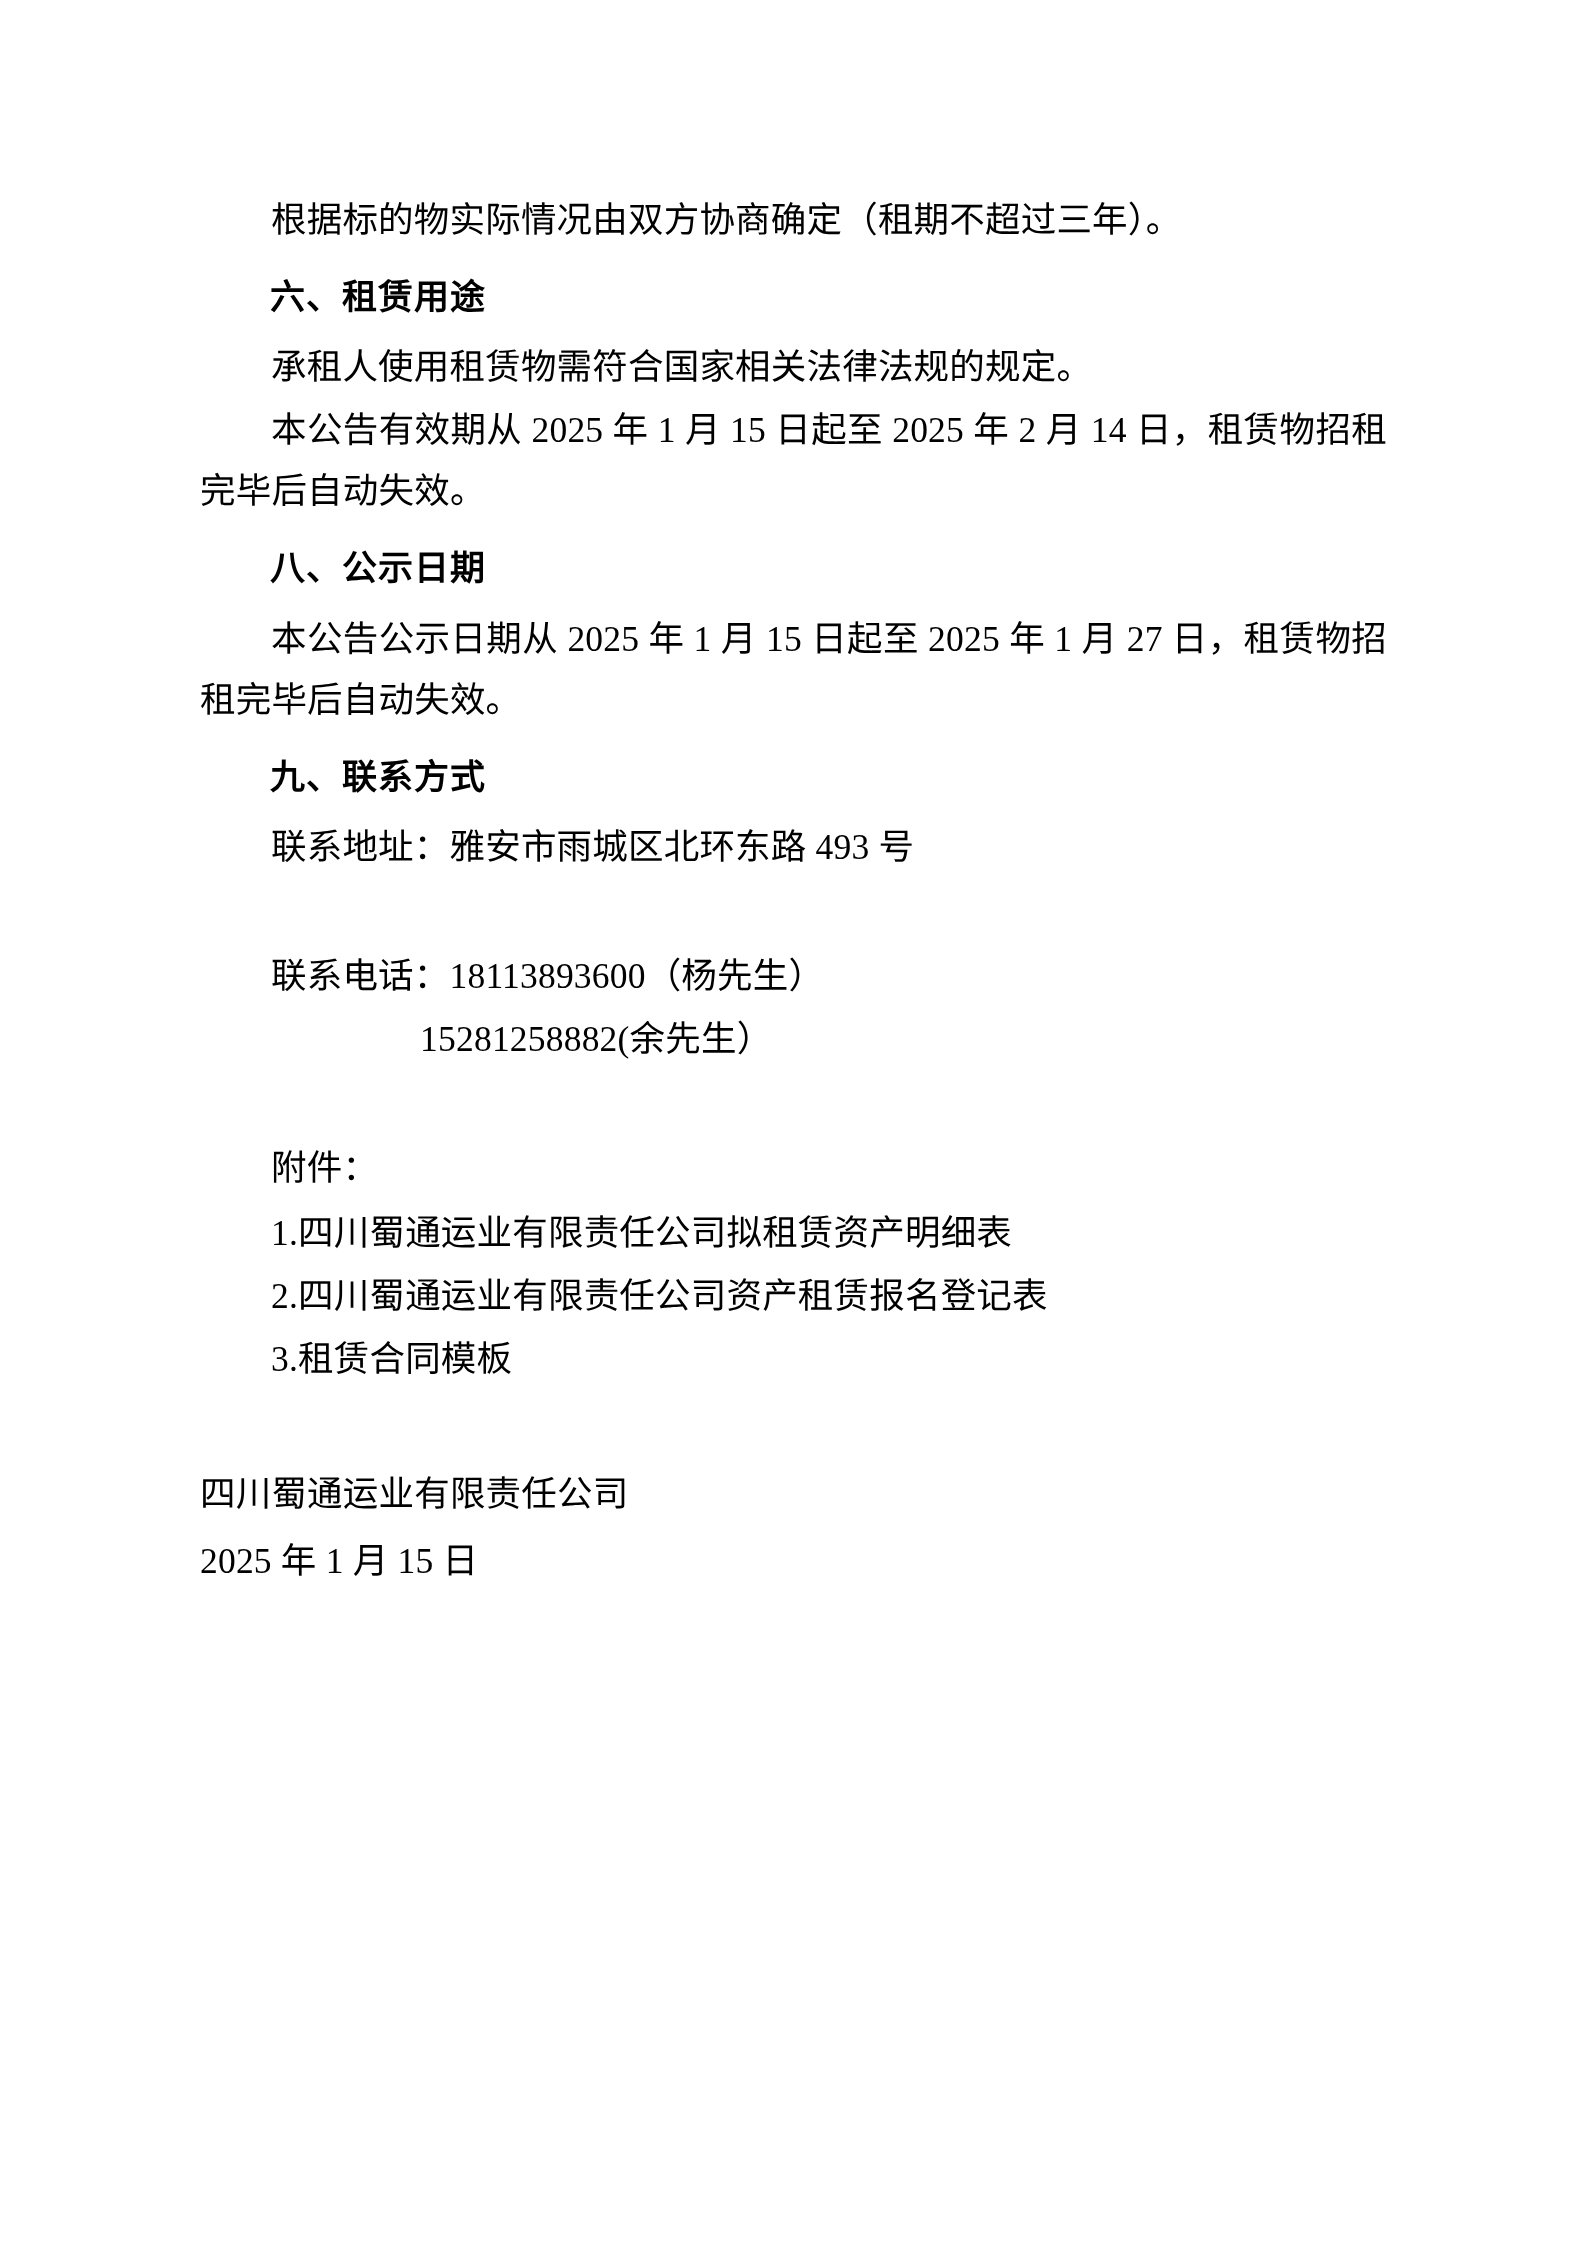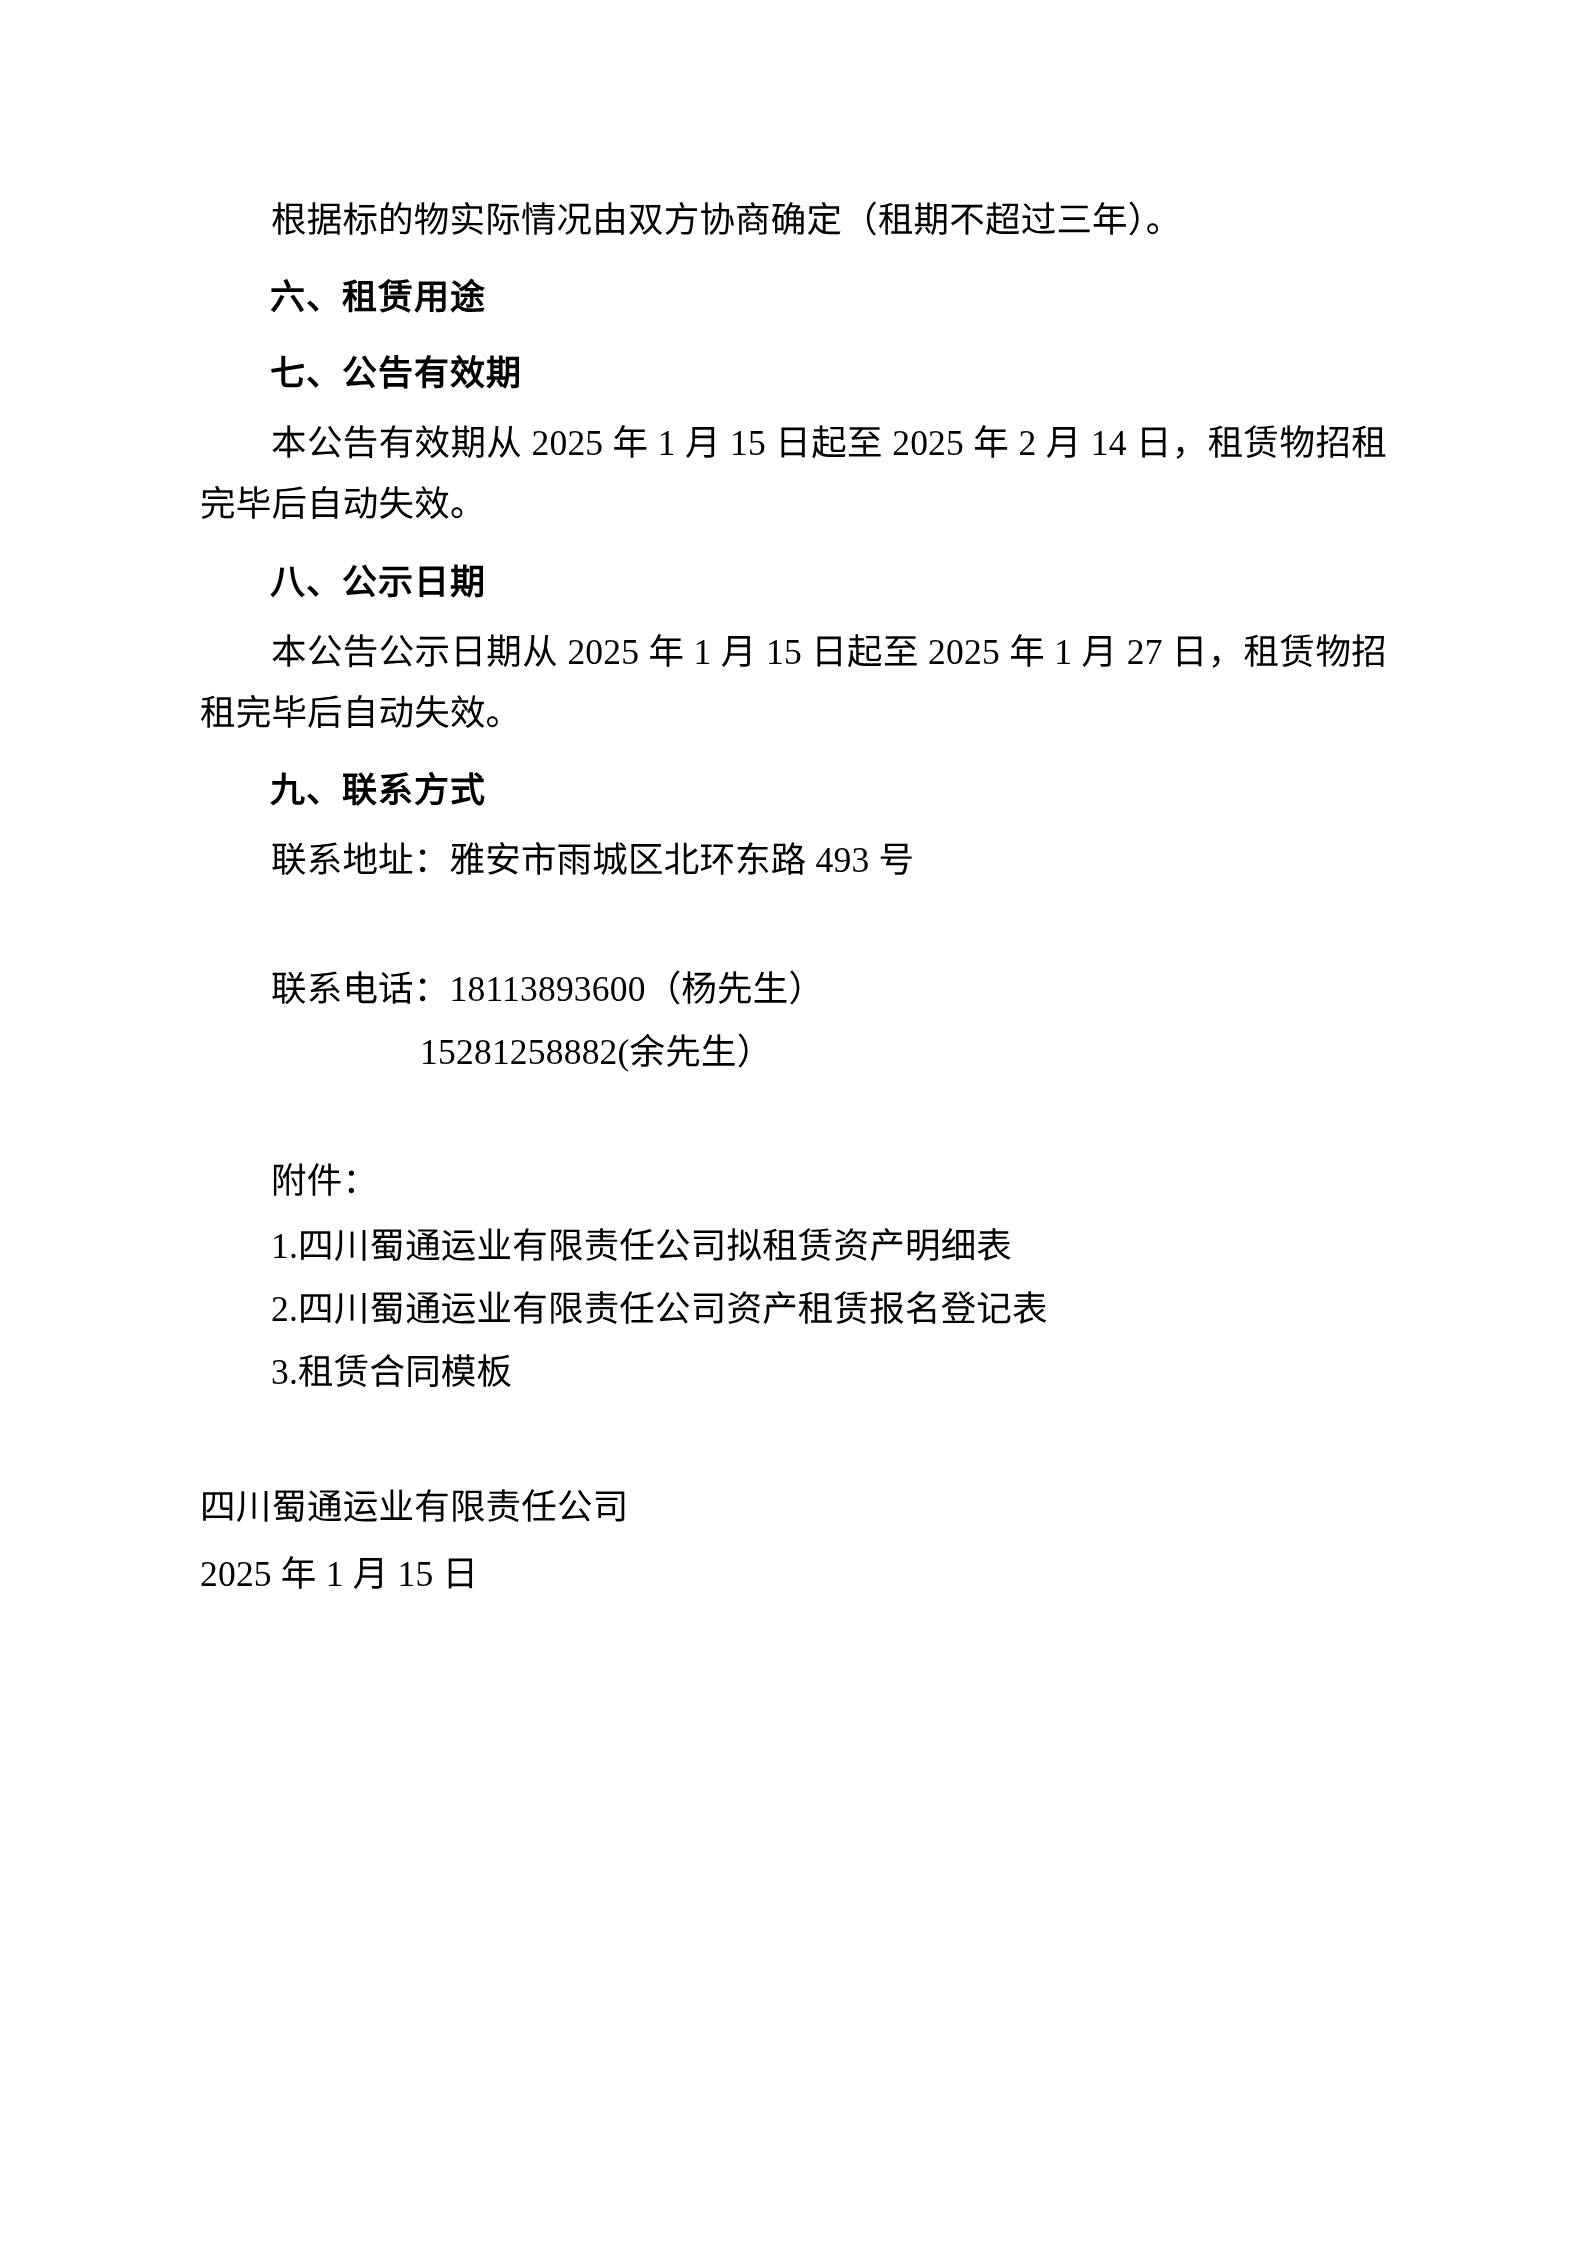--- a/index.html
+++ b/index.html
@@ -77,22 +77,22 @@
 </style>
 </head>
 <body>
 
 <div class="page">
   <div class="doc-body">
 
     <p class="para">根据标的物实际情况由双方协商确定（租期不超过三年）。</p>
 
     <h2 class="heading">六、租赁用途</h2>
+    <p class="para">承租人使用租赁物需符合国家相关法律法规的规定。</p>
 
-    <h2 class="heading">七、公告有效期</h2>
     <p class="para">本公告有效期从 2025 年 1 月 15 日起至 2025 年 2 月 14 日，租赁物招租完毕后自动失效。</p>
 
     <h2 class="heading">八、公示日期</h2>
     <p class="para">本公告公示日期从 2025 年 1 月 15 日起至 2025 年 1 月 27 日，租赁物招租完毕后自动失效。</p>
 
     <h2 class="heading">九、联系方式</h2>
     <p class="contact-line">联系地址：雅安市雨城区北环东路 493 号</p>
 
     <div class="spacer-lg"></div>
 

